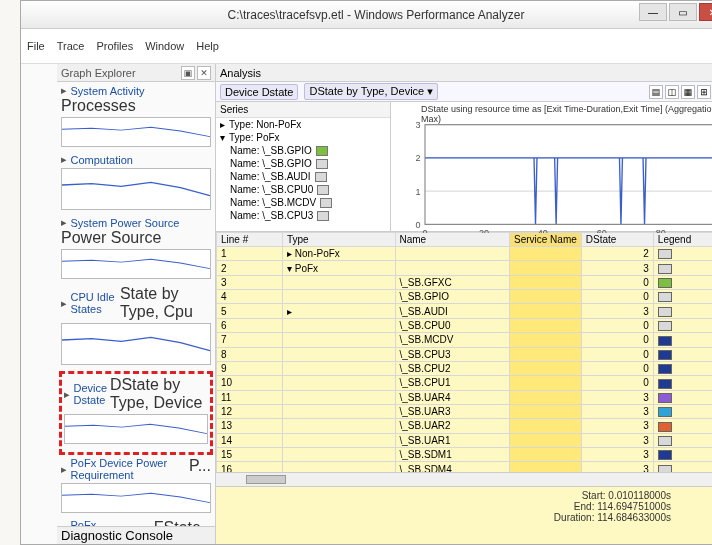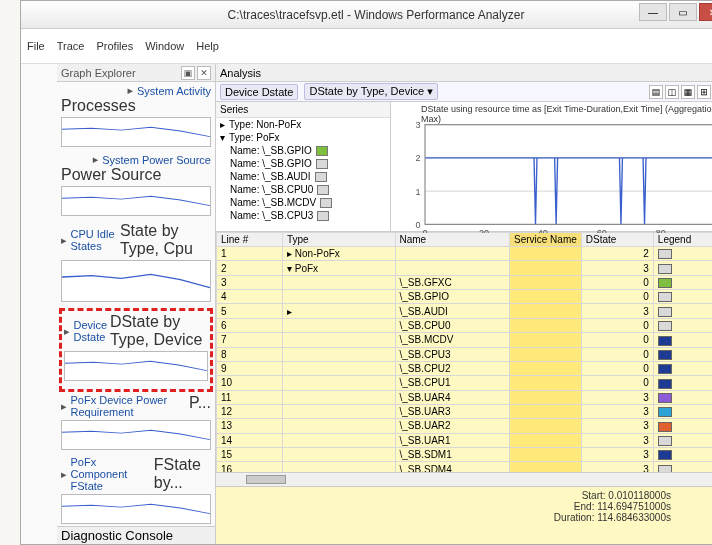--- a/index.html
+++ b/index.html
@@ -13,21 +13,21 @@
   .menubar { height: 35px; background: #fff; border-bottom: 1px solid #ddd; display:flex; align-items:center; padding:0 6px; gap:12px; font-size:11px; color:#333;}
   .content { flex:1; display:flex; overflow:hidden; }
   .explorer { width: 195px; border-right:1px solid #ccc; display:flex; flex-direction:column; background:#fafafa;padding-left:36px; }
   .explorer-header { height:18px; font-size:11px; background:#f0f0f0; border-bottom:1px solid #ccc; display:flex; align-items:center; padding:0 4px; color:#555; justify-content:space-between;}
   .explorer-body { flex:1; overflow-y:auto; padding:2px 4px 2px 4px;}
   .mini { margin-bottom:6px; }
   .mini-head { font-size:11px; color:#1a4fa3; display:flex; align-items:center; gap:4px; }
   .mini-sub { font-size:16px; color:#333; }
   .mini-chart { height:30px; border:1px solid #bbb; margin-top:2px; background:#fff; position:relative; overflow:hidden;}
   .mini.tall .mini-chart{ height:42px;}
-  .mini-row { display:flex; justify-content:flex-end; font-size:10px; color:#333;}
+  .mini-row { display:flex; justify-content:flex-start; font-size:10px; color:#333;}
   .highlight-box { border:3px dashed #e02020; padding:2px; margin:2px -2px; }
   .diag { height:18px; border-top:1px solid #ccc; font-size:13px; display:flex; align-items:center; padding:0 4px; background:#f0f0f0;}
   .main { flex:1; display:flex; flex-direction:column; position:relative; }
   .analysis-head { height:18px; background:#f0f0f0; border-bottom:1px solid #ccc; font-size:11px; display:flex; align-items:center; padding:0 4px; justify-content:space-between;}
   .device-head { height:20px; background:#f7f7ff; border-bottom:1px solid #ccc; font-size:11px; display:flex; align-items:center; padding:0 4px; gap:6px;}
   .device-head .pill{ background:#e9e9f6; border:1px solid #bcbce0; padding:1px 4px; border-radius:2px;}
   .device-body { display:flex; height:130px; border-bottom:1px solid #ccc;}
   .series-panel { width:175px; border-right:1px solid #ccc; font-size:10px; overflow-y:auto; background:#fff;}
   .series-panel .hdr{ background:#f4f4f4; padding:2px 4px; border-bottom:1px solid #ddd;}
   .series-panel .row{ display:flex; align-items:center; padding:1px 2px 1px 14px; gap:4px; white-space:nowrap;}
@@ -86,20 +86,28 @@
       <div class="explorer-body" id="explorer-body">
           <div class="mini">
             <div class="mini-row">
               <span class="mini-head caret">System Activity</span>
             </div>
             <div class="mini-sub">Processes</div>
             <div class="mini-chart"><svg width="100%" height="100%" preserveAspectRatio="none" viewBox="0 0 100 30">
                 <polyline fill="none" stroke="#3a5fcd" stroke-width="1" points="0,12 20,11 40,13 60,10 80,14 100,20"></polyline>
               </svg></div>
           </div>
+          <div class="mini tall">
+            <div class="mini-row">
+              <span class="mini-head caret">Computation</span>
+            </div>
+            <div class="mini-chart"><svg width="100%" height="100%" preserveAspectRatio="none" viewBox="0 0 100 30">
+                <polyline fill="none" stroke="#3a5fcd" stroke-width="1" points="0,12 20,11 40,13 60,10 80,14 100,20"></polyline>
+              </svg></div>
+          </div>
           <div class="mini">
             <div class="mini-row">
               <span class="mini-head caret">System Power Source</span>
             </div>
             <div class="mini-sub">Power Source</div>
             <div class="mini-chart"><svg width="100%" height="100%" preserveAspectRatio="none" viewBox="0 0 100 30">
                 <polyline fill="none" stroke="#3a5fcd" stroke-width="1" points="0,12 20,11 40,13 60,10 80,14 100,20"></polyline>
               </svg></div>
           </div>
           <div class="mini tall">

